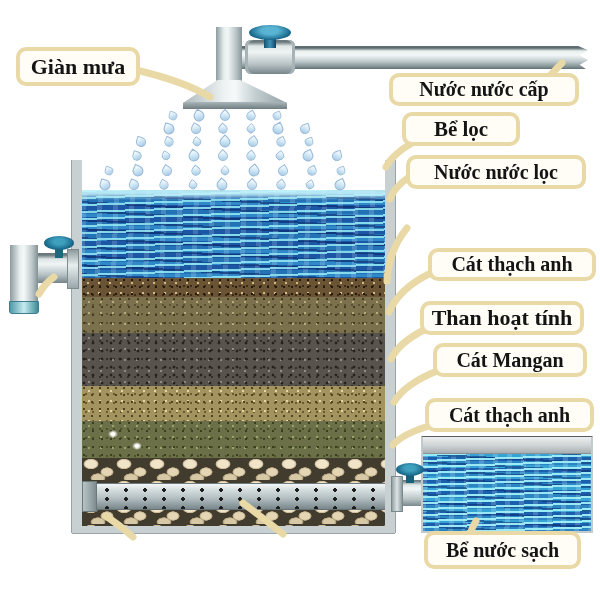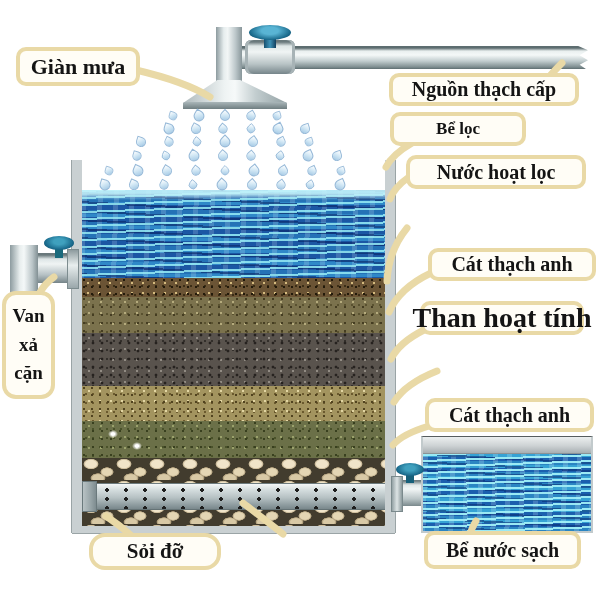--- a/index.html
+++ b/index.html
@@ -132,25 +132,25 @@
   .tails{position:absolute;left:0;top:0;z-index:40;pointer-events:none;}
   .tails path{stroke:var(--callout-border,#e9d9a6);stroke-width:7;fill:none;stroke-linecap:round;}
 
   
   .callout{position:absolute;box-sizing:border-box;z-index:50;
     background:var(--callout-bg,#fffdf6);border:4px solid var(--callout-border,#e9d9a6);
     border-radius:10px;display:flex;align-items:center;justify-content:center;
     font-weight:bold;color:var(--label-text,#141414);text-align:center;white-space:nowrap;}
   .c-gian{left:16px;top:47px;width:124px;height:39px;font-size:22px;}
   .c-nguon{left:389px;top:73px;width:190px;height:33px;font-size:20px;}
-  .c-beloc{left:390px;top:112px;width:136px;height:34px;font-size:17px;}
+  .c-beloc{left:402px;top:112px;width:118px;height:34px;font-size:21px;}
   .c-nuoc{left:406px;top:155px;width:180px;height:34px;font-size:20px;}
   .c-cvd{left:404px;top:203px;width:174px;height:35px;font-size:21px;}
   .c-cta1{left:428px;top:248px;width:168px;height:33px;font-size:20px;}
-  .c-than{left:420px;top:301px;width:164px;height:34px;font-size:28px;}
+  .c-than{left:420px;top:301px;width:164px;height:34px;font-size:22px;}
   .c-mangan{left:433px;top:343px;width:154px;height:34px;font-size:20px;}
   .c-cta2{left:425px;top:398px;width:169px;height:34px;font-size:20px;}
   .c-van{left:2px;top:291px;width:53px;height:108px;font-size:19px;white-space:normal;line-height:1.5;border-radius:14px;}
   .c-soi{left:89px;top:533px;width:132px;height:37px;font-size:21px;border-radius:16px;}
   .c-ong{left:229px;top:530px;width:143px;height:39px;font-size:21px;}
   .c-benuoc{left:424px;top:531px;width:157px;height:38px;font-size:20px;}
 </style>
 </head>
 <body>
 
@@ -248,40 +248,37 @@
     <path d="M470,535 C471,530 473,526 476,521"></path>
     <path d="M133,537 C124,529 115,522 106,516"></path>
     <path d="M283,534 C270,524 255,512 243,503"></path>
     <path d="M39,294 C43,287 48,281 54,277"></path>
   </svg>
 
   <div class="callout c-gian">
       <span>Giàn mưa</span>
     </div>
   <div class="callout c-nguon">
-      <span>Nguồn thạch cấp</span>
+      <span>Nước nước cấp</span>
     </div>
   <div class="callout c-beloc">
       <span>Bể lọc</span>
     </div>
   <div class="callout c-nuoc">
-      <span>Nước hoạt lọc</span>
+      <span>Nước nước lọc</span>
     </div>
   <div class="callout c-cta1">
       <span>Cát thạch anh</span>
     </div>
   <div class="callout c-than">
       <span>Than hoạt tính</span>
     </div>
+  <div class="callout c-mangan">
+      <span>Cát Mangan</span>
+    </div>
   <div class="callout c-cta2">
       <span>Cát thạch anh</span>
     </div>
-  <div class="callout c-van">
-      <span>Van xả cặn</span>
-    </div>
-  <div class="callout c-soi">
-      <span>Sỏi đỡ</span>
-    </div>
   <div class="callout c-benuoc">
       <span>Bể nước sạch</span>
     </div>
 
 </div>
 
 </body></html>

